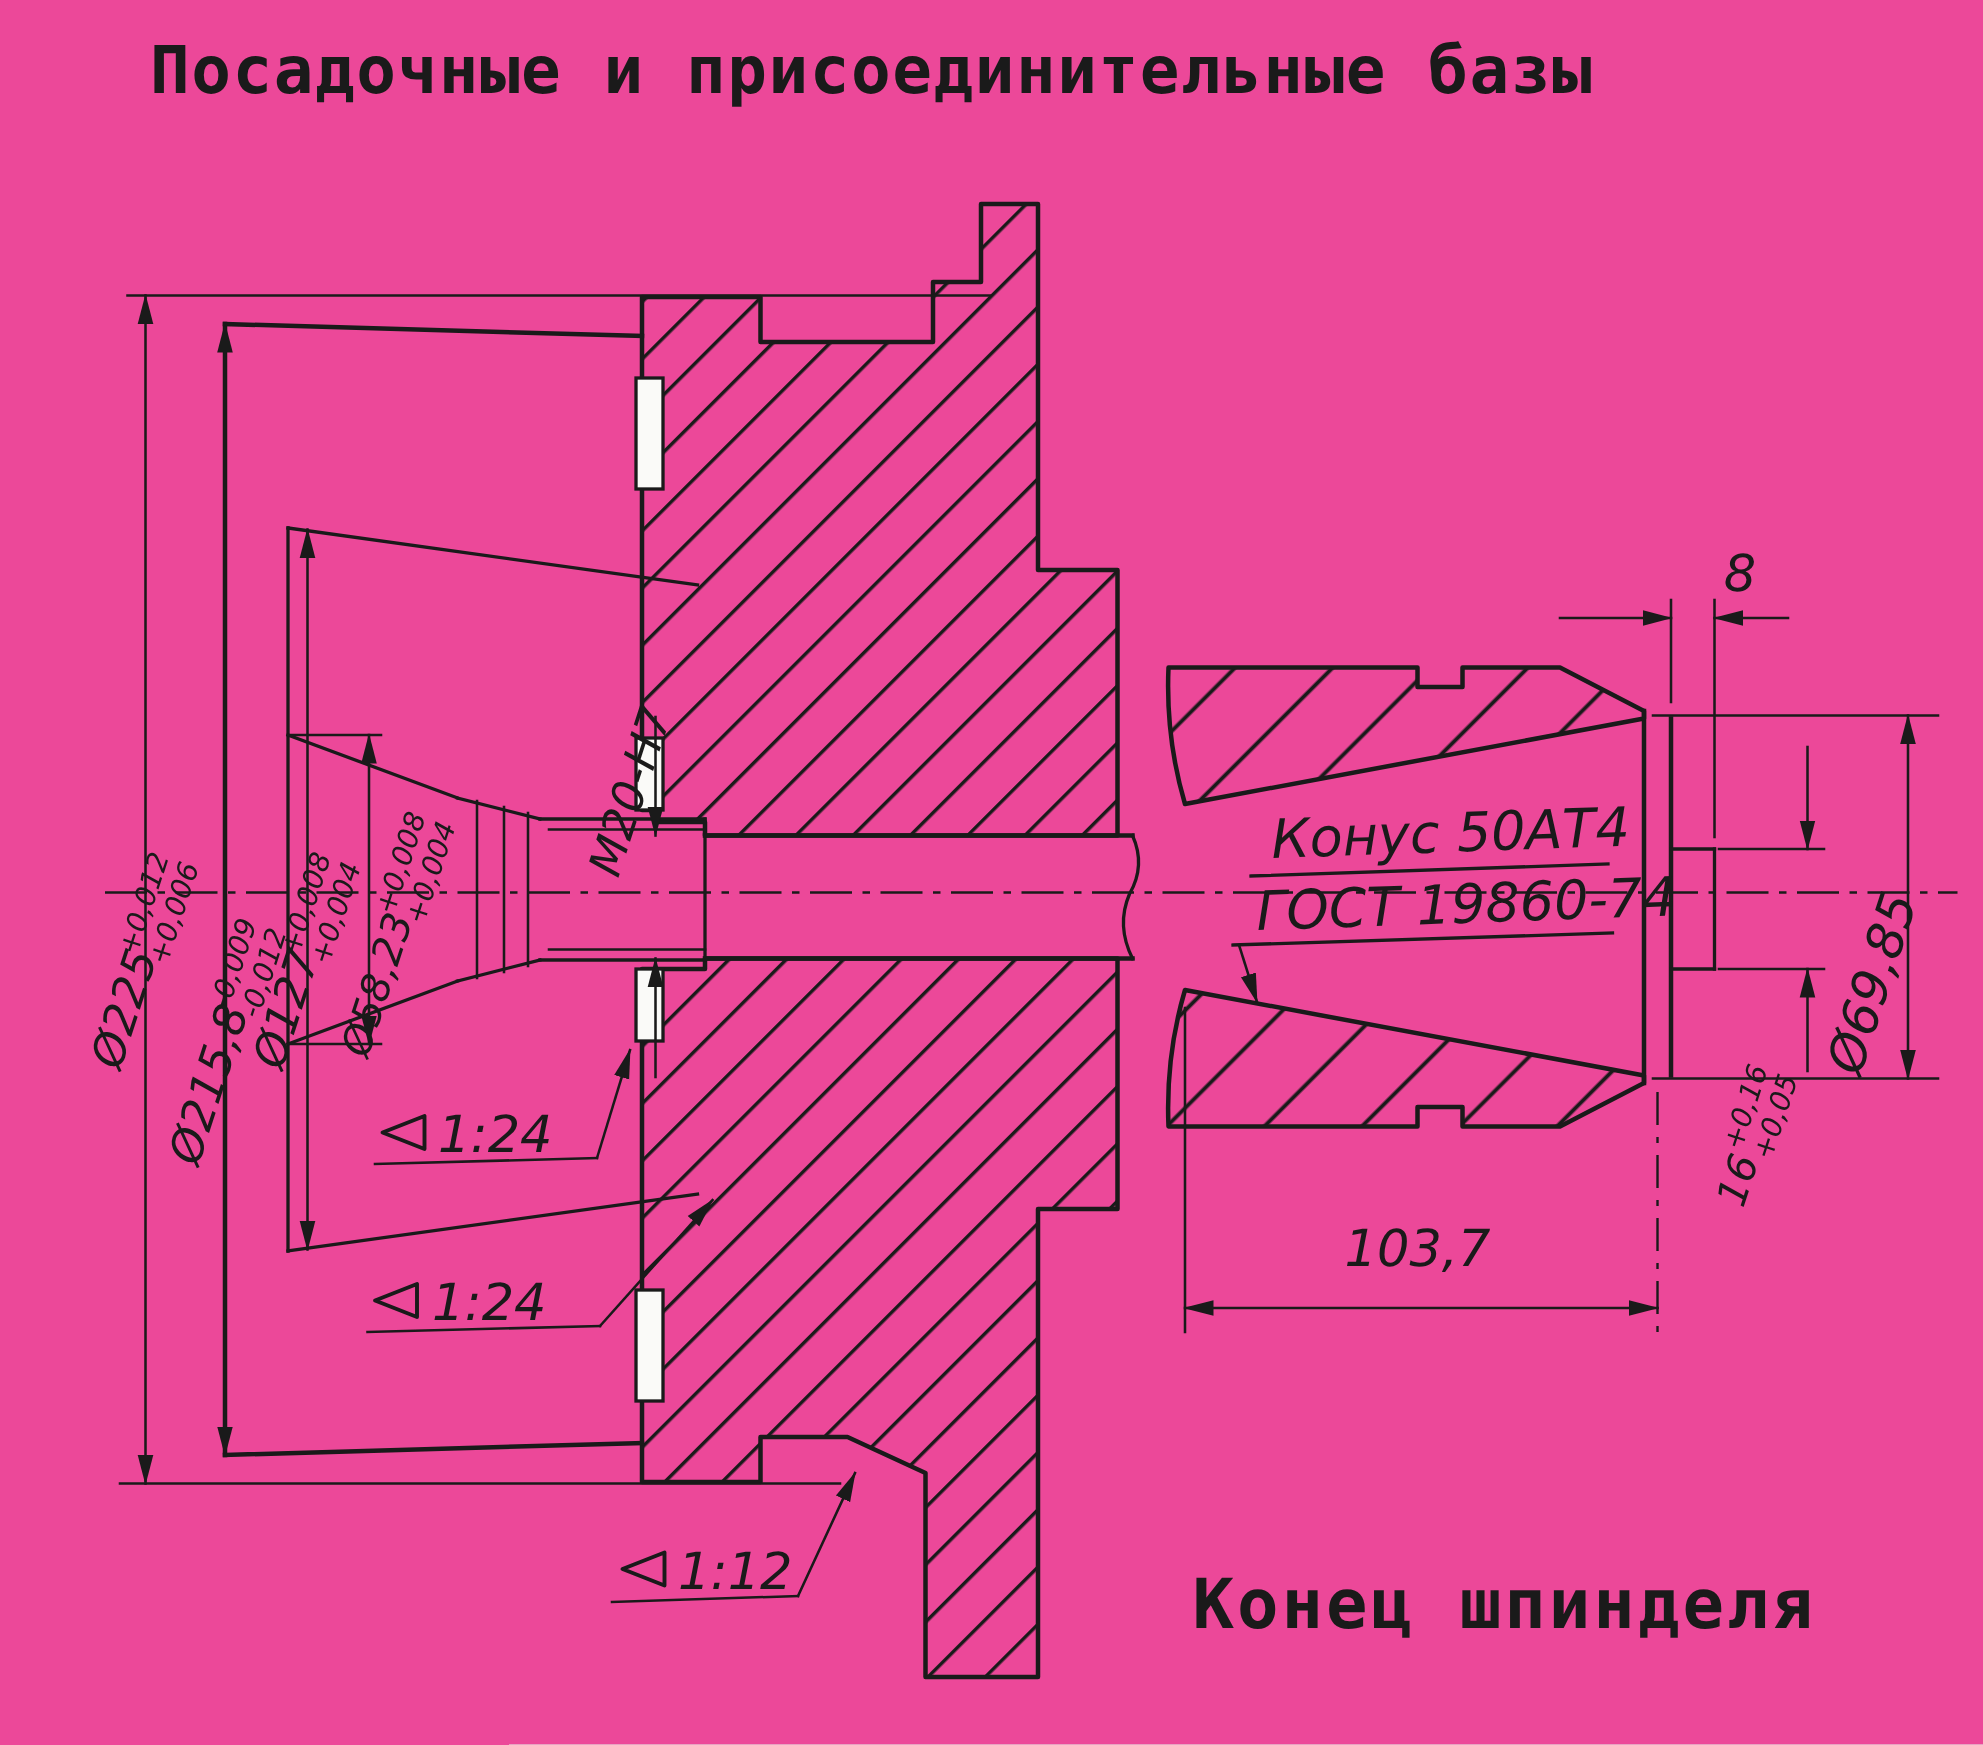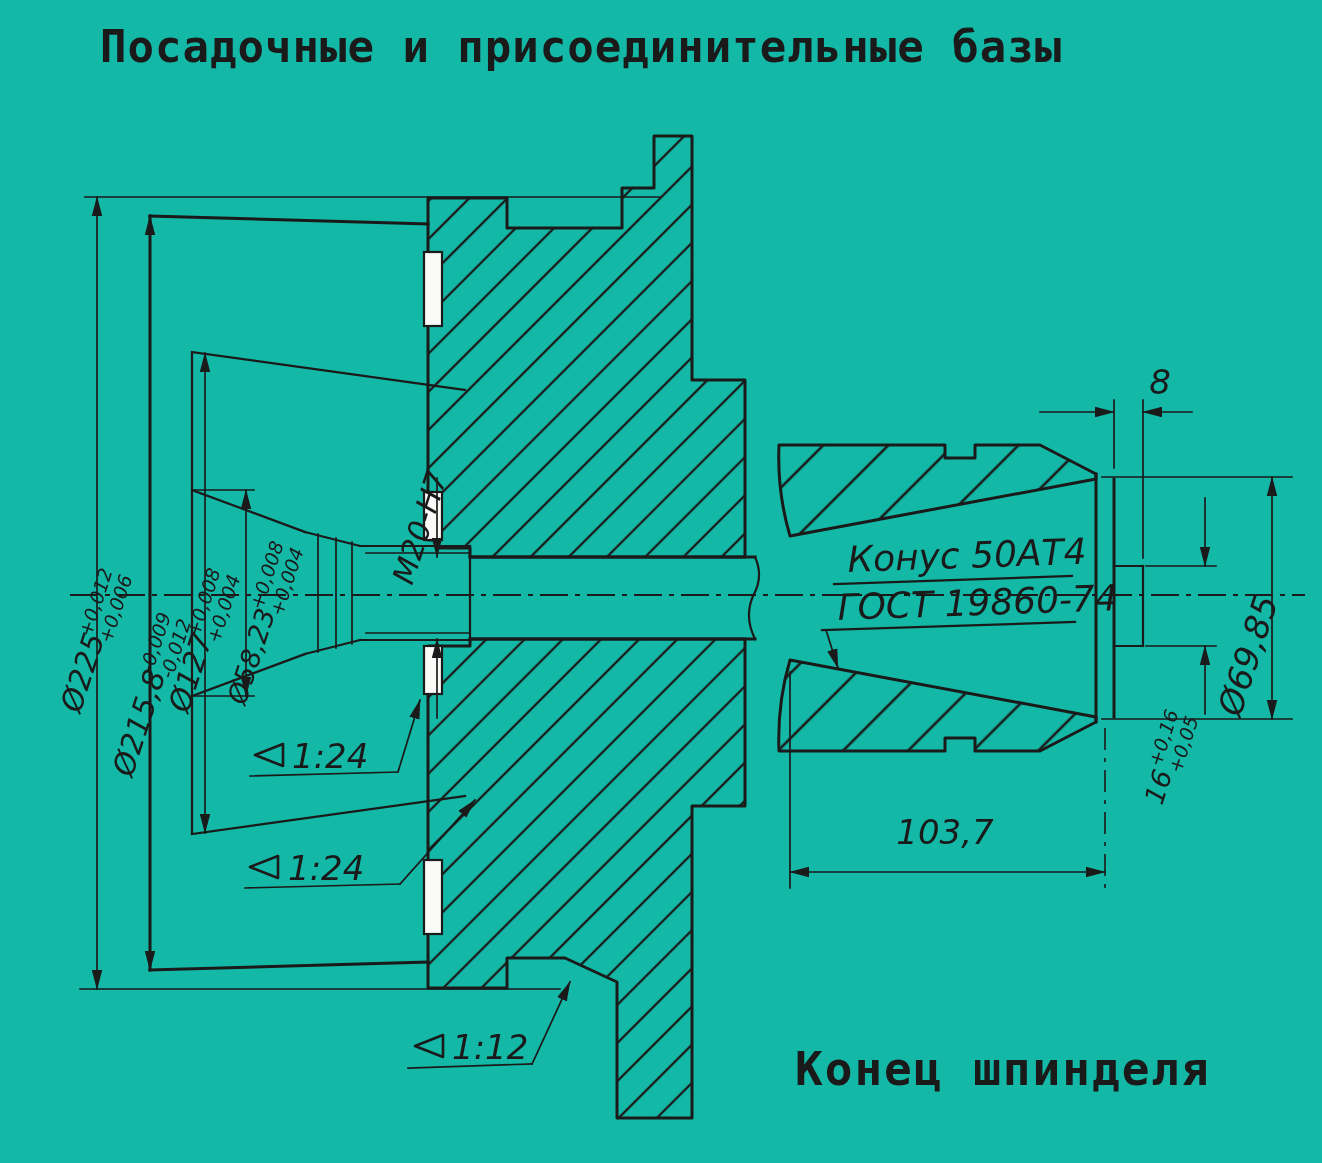--- a/index.html
+++ b/index.html
@@ -1,16 +1,16 @@
 <!DOCTYPE html>
 <html><head>
 <meta charset="utf-8">
 <style>
   html,body{margin:0;padding:0;background:#e8e8e4;}
-  #stage{width:1322px;height:1163px;background:#14b8a6;position:relative;margin:0 auto;
+  #stage{width:1322px;height:1163px;background:#ec4899;position:relative;margin:0 auto;
          font-family:"DejaVu Sans", sans-serif;}
   svg{display:block}
   .ln   {stroke:#1a1a1a;stroke-width:3;fill:none;stroke-linecap:square;}
   .med  {stroke:#1a1a1a;stroke-width:2.2;fill:none;stroke-linecap:square;}
   .thin {stroke:#1a1a1a;stroke-width:1.7;fill:none;stroke-linecap:square;}
   .axis {stroke:#1a1a1a;stroke-width:1.8;fill:none;stroke-dasharray:28 7 5 7;}
   .dash {stroke:#1a1a1a;stroke-width:1.6;fill:none;stroke-dasharray:22 8 4 8;}
   .hfill{fill:url(#hatch);stroke:#1a1a1a;stroke-width:3;stroke-linejoin:round;}
   .hfill2{fill:url(#hatch2);stroke:#1a1a1a;stroke-width:3;stroke-linejoin:round;}
   .wslot{fill:#fafaf8;stroke:#1a1a1a;stroke-width:2.2;}

